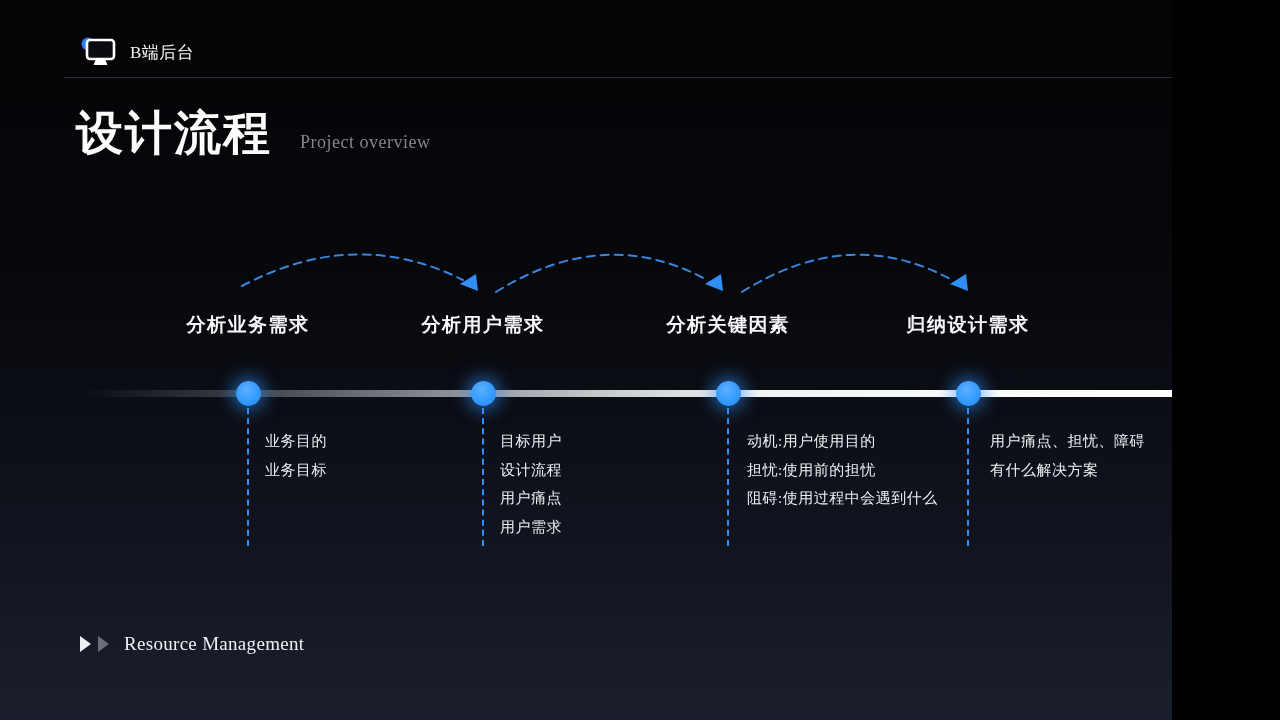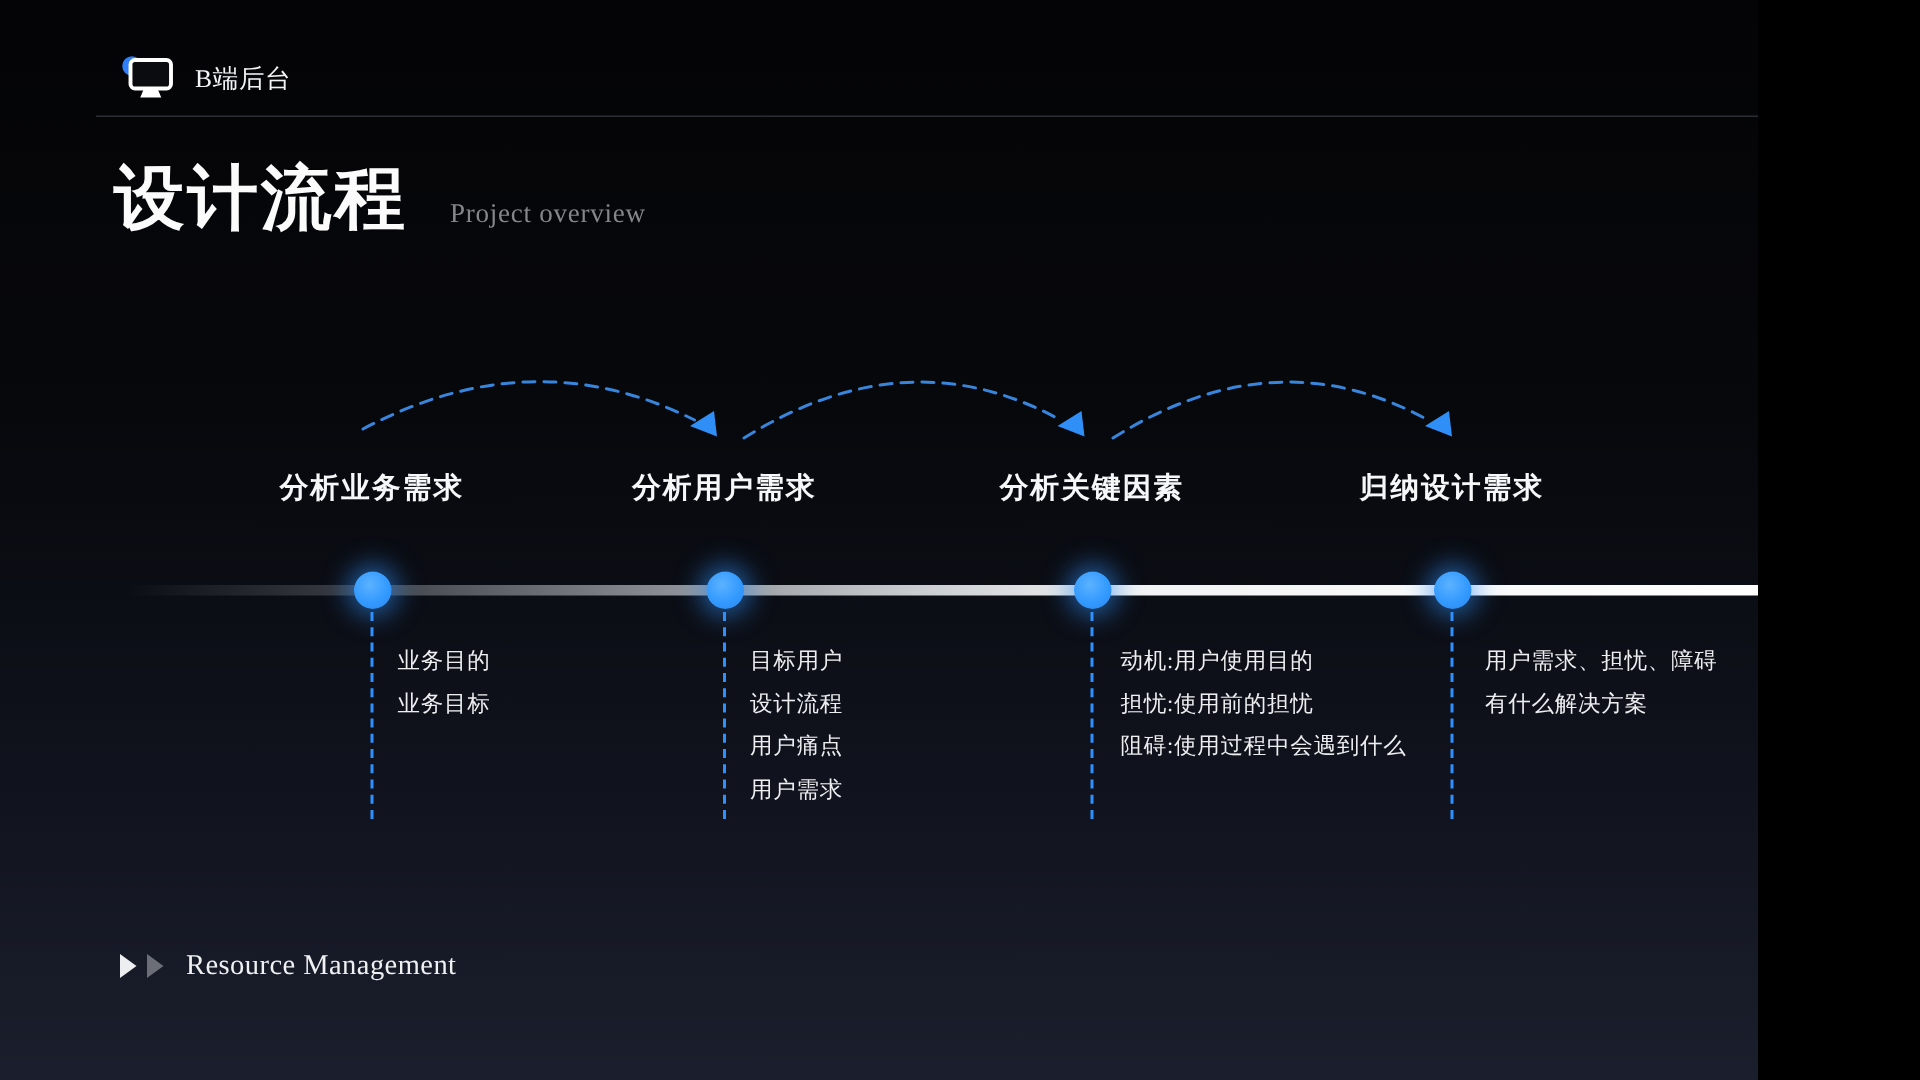--- a/index.html
+++ b/index.html
@@ -125,21 +125,21 @@
       <div>担忧:使用前的担忧</div>
       <div>阻碍:使用过程中会遇到什么</div>
     </div>
   </div>
 
   <div class="stage s3">
     <div class="stage-label">归纳设计需求</div>
     <div class="stage-dot"></div>
     <div class="stage-dash"></div>
     <div class="stage-details">
-      <div>用户需求、担忧、障碍</div>
+      <div>用户痛点、担忧、障碍</div>
       <div>有什么解决方案</div>
     </div>
   </div>
 
   <div class="footer">
     <span class="tri tri-1"></span>
     <span class="tri tri-2"></span>
     <span class="footer-label">Resource Management</span>
   </div>
 

